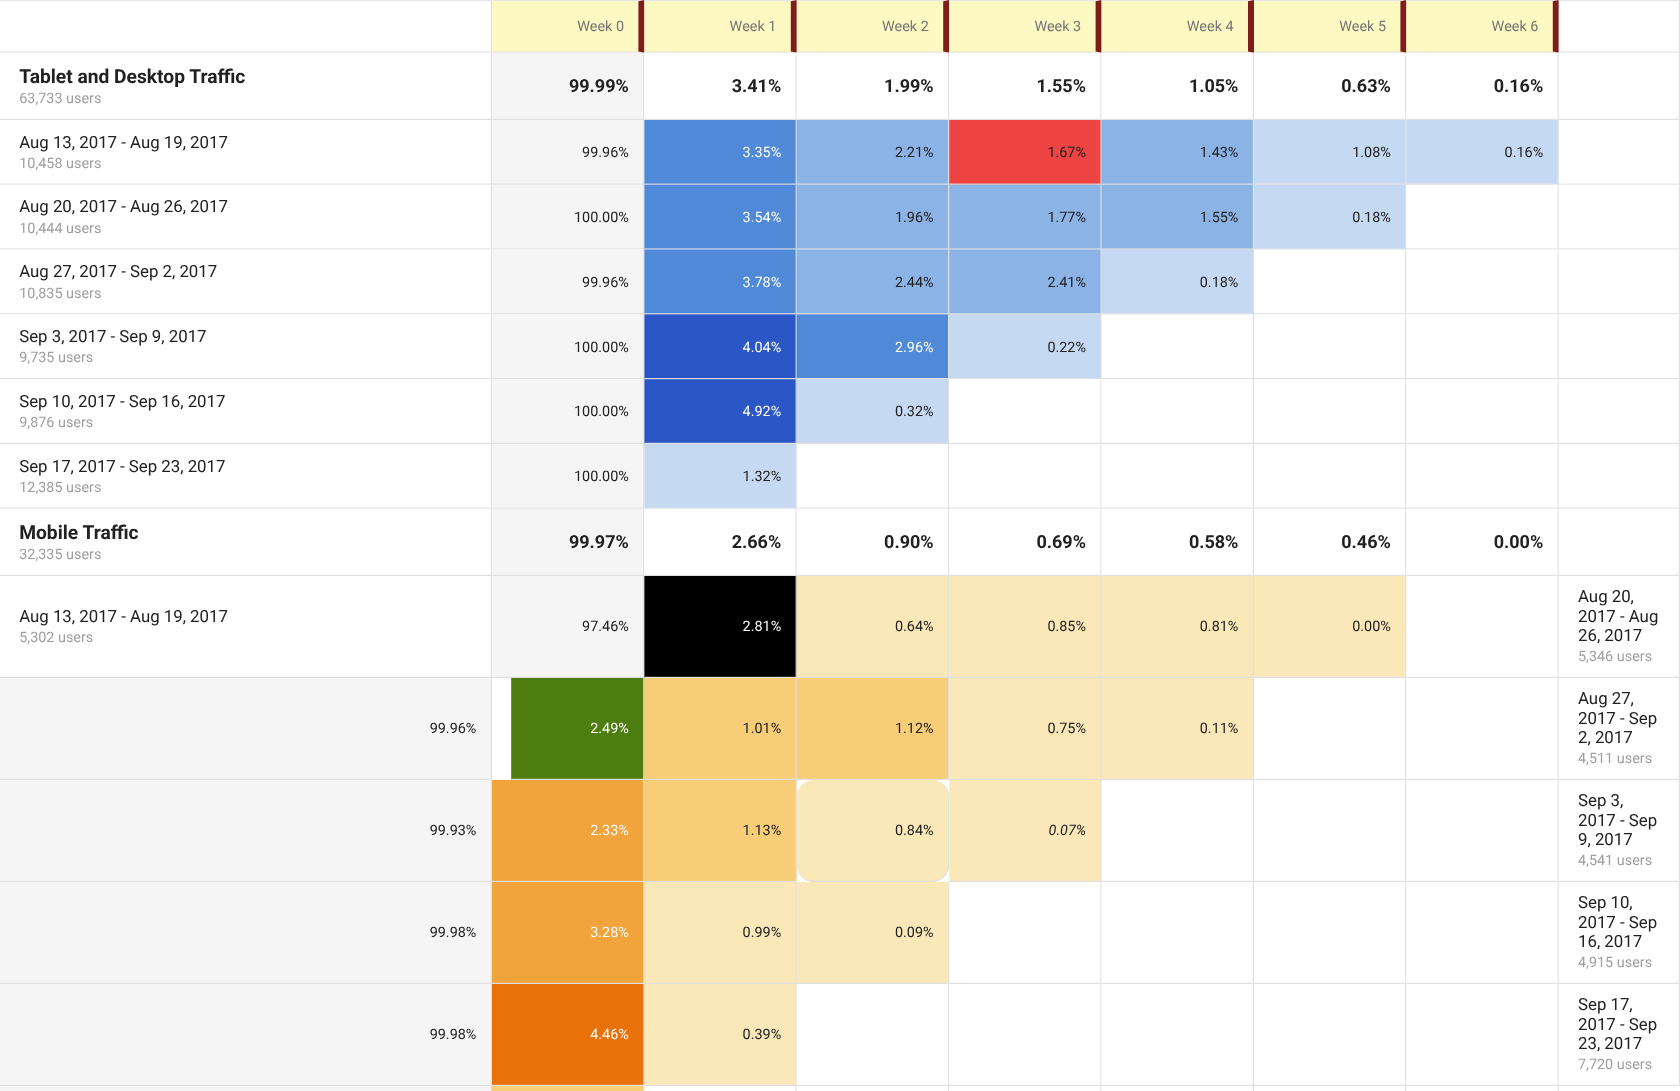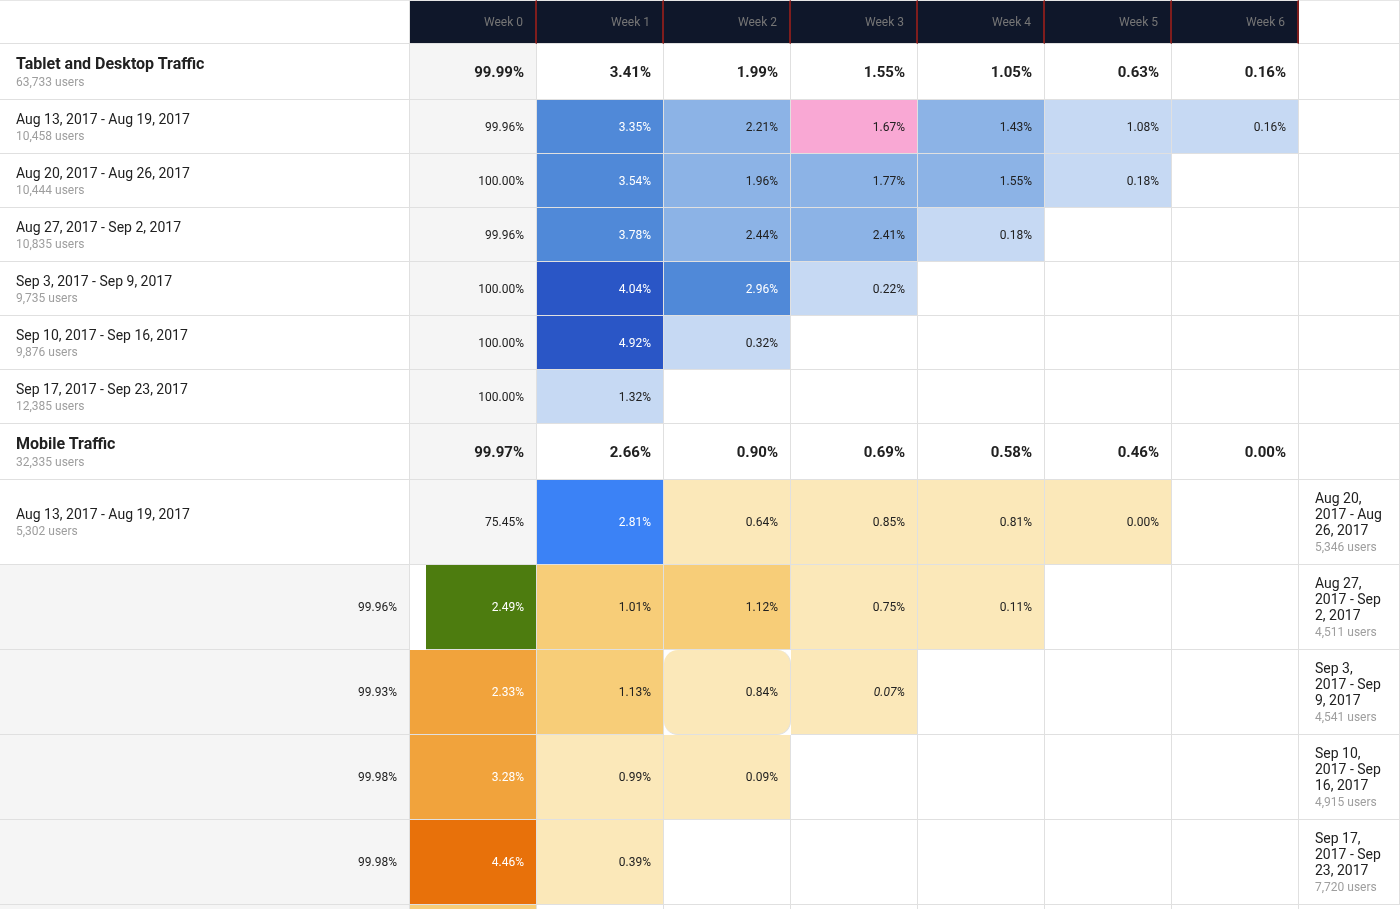--- a/index.html
+++ b/index.html
@@ -10,26 +10,26 @@
     color: #212121;
     font-size: 13px;
   }
   .cohort-table {
     display: grid;
     grid-template-columns: 410px repeat(7, 127px) 1fr;
     border-collapse: collapse;
     width: 1400px;
   }
   .hdr {
-    background: #0f172a;
+    background: #fef9c3;
     color: #757575;
     font-size: 12px;
     text-align: right;
     padding: 14px 12px 14px 0;
-    border-right: 2px solid #7f1d1d;
+    border-right: 5px solid #7f1d1d;
     border-bottom: 1px solid #e0e0e0;
     border-top: 1px solid #e6e6e6;
     white-space: nowrap;
   }
   .hdr.first {
     border-left: none;
     border-right: 1px solid #e0e0e0;
     background:#fff;
   }
   .row-label {
@@ -97,21 +97,21 @@
     <div class="cell group">0.63%</div>
     <div class="cell group">0.16%</div>
     <div class="gutter"></div>
     <div class="row-label">
       <div class="main">Aug 13, 2017 - Aug 19, 2017</div>
       <div class="sub">10,458 users</div>
     </div>
     <div class="cell w0">99.96%</div>
     <div class="cell light-text" style="background: rgb(80, 137, 216);">3.35%</div>
     <div class="cell" style="background: rgb(140, 179, 230);">2.21%</div>
-    <div class="cell" style="background: #f9a8d4;">1.67%</div>
+    <div class="cell" style="background: #ef4444;">1.67%</div>
     <div class="cell" style="background: rgb(140, 179, 230);">1.43%</div>
     <div class="cell" style="background: rgb(198, 217, 243);">1.08%</div>
     <div class="cell" style="background: rgb(198, 217, 243);">0.16%</div>
     <div class="gutter"></div>
     <div class="row-label">
       <div class="main">Aug 20, 2017 - Aug 26, 2017</div>
       <div class="sub">10,444 users</div>
     </div>
     <div class="cell w0">100.00%</div>
     <div class="cell light-text" style="background: rgb(80, 137, 216);">3.54%</div>
@@ -178,22 +178,22 @@
     <div class="cell group">0.90%</div>
     <div class="cell group">0.69%</div>
     <div class="cell group">0.58%</div>
     <div class="cell group">0.46%</div>
     <div class="cell group">0.00%</div>
     <div class="gutter"></div>
     <div class="row-label">
       <div class="main">Aug 13, 2017 - Aug 19, 2017</div>
       <div class="sub">5,302 users</div>
     </div>
-    <div class="cell w0">75.45%</div>
-    <div class="cell light-text" style="background: #3b82f6;">2.81%</div>
+    <div class="cell w0">97.46%</div>
+    <div class="cell light-text" style="background: #000000;">2.81%</div>
     <div class="cell" style="background: rgb(251, 232, 185);">0.64%</div>
     <div class="cell" style="background: rgb(251, 232, 185);">0.85%</div>
     <div class="cell" style="background: rgb(251, 232, 185);">0.81%</div>
     <div class="cell" style="background: rgb(251, 232, 185);">0.00%</div>
     <div class="gutter"></div>
     <div class="row-label">
       <div class="main">Aug 20, 2017 - Aug 26, 2017</div>
       <div class="sub">5,346 users</div>
     </div>
     <div class="cell w0">99.96%</div>

